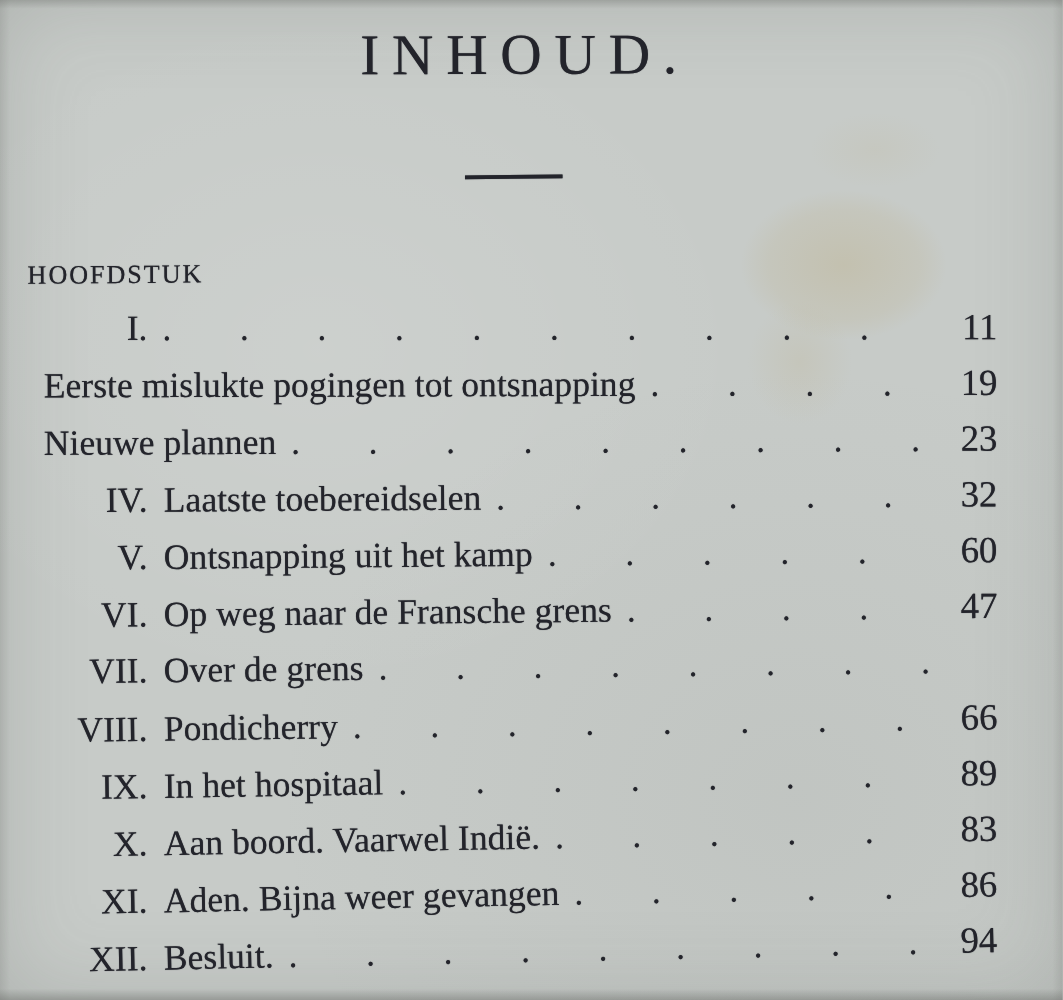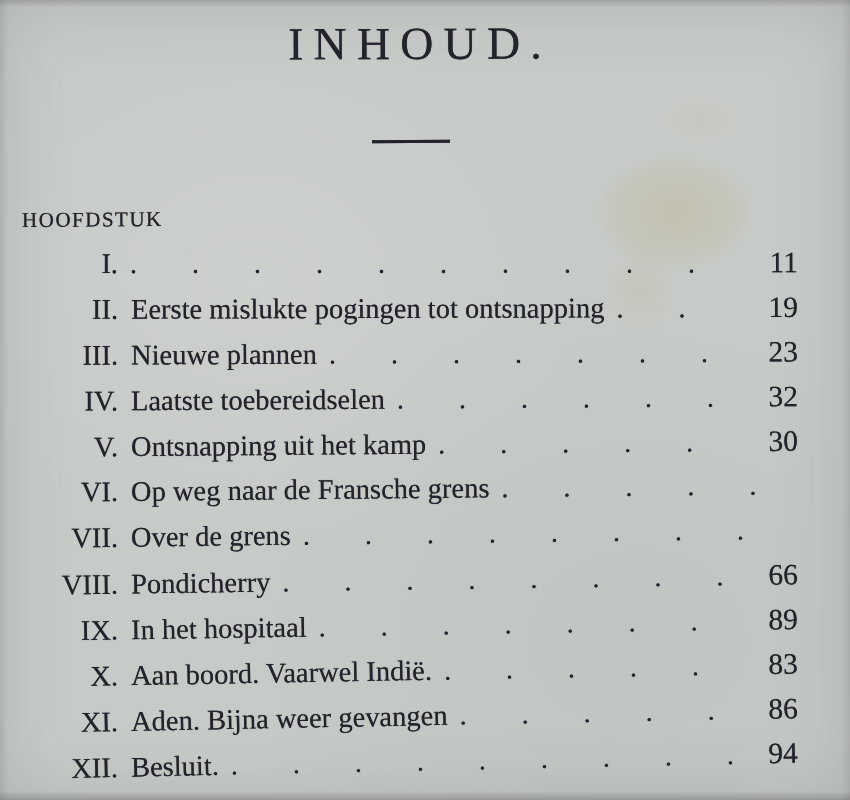--- a/index.html
+++ b/index.html
@@ -111,51 +111,50 @@
 </div>
 
 <div class="toc">
   <div class="toc-row" style="transform: rotate(-0.05deg);">
     <span class="toc-num">I.</span>
     <span class="toc-leader">. . . . . . . . . . . . . . . . . . . . . . . . . . . . . . </span>
     <span class="toc-page">11</span>
   </div>
 
   <div class="toc-row" style="transform: rotate(-0.155deg);">
-    <span class="toc-num">II.</span>
     <span class="toc-title">Eerste mislukte pogingen tot ontsnapping</span>
     <span class="toc-leader">. . . . . . . . . . . . . . . . . . . . . . . . . . . . . . </span>
     <span class="toc-page">19</span>
   </div>
 
   <div class="toc-row" style="transform: rotate(-0.26deg);">
-    <span class="toc-num">III.</span>
     <span class="toc-title">Nieuwe plannen</span>
     <span class="toc-leader">. . . . . . . . . . . . . . . . . . . . . . . . . . . . . . </span>
     <span class="toc-page">23</span>
   </div>
 
   <div class="toc-row" style="transform: rotate(-0.365deg);">
     <span class="toc-num">IV.</span>
     <span class="toc-title">Laatste toebereidselen</span>
     <span class="toc-leader">. . . . . . . . . . . . . . . . . . . . . . . . . . . . . . </span>
     <span class="toc-page">32</span>
   </div>
 
   <div class="toc-row" style="transform: rotate(-0.47deg);">
     <span class="toc-num">V.</span>
     <span class="toc-title">Ontsnapping uit het kamp</span>
     <span class="toc-leader">. . . . . . . . . . . . . . . . . . . . . . . . . . . . . . </span>
-    <span class="toc-page">30</span>
+    <span class="toc-page">60</span>
   </div>
 
   <div class="toc-row" style="transform: rotate(-0.575deg);">
     <span class="toc-num">VI.</span>
     <span class="toc-title">Op weg naar de Fransche grens</span>
     <span class="toc-leader">. . . . . . . . . . . . . . . . . . . . . . . . . . . . . . </span>
+    <span class="toc-page">47</span>
   </div>
 
   <div class="toc-row" style="transform: rotate(-0.68deg);">
     <span class="toc-num">VII.</span>
     <span class="toc-title">Over de grens</span>
     <span class="toc-leader">. . . . . . . . . . . . . . . . . . . . . . . . . . . . . . </span>
   </div>
 
   <div class="toc-row" style="transform: rotate(-0.785deg);">
     <span class="toc-num">VIII.</span>

